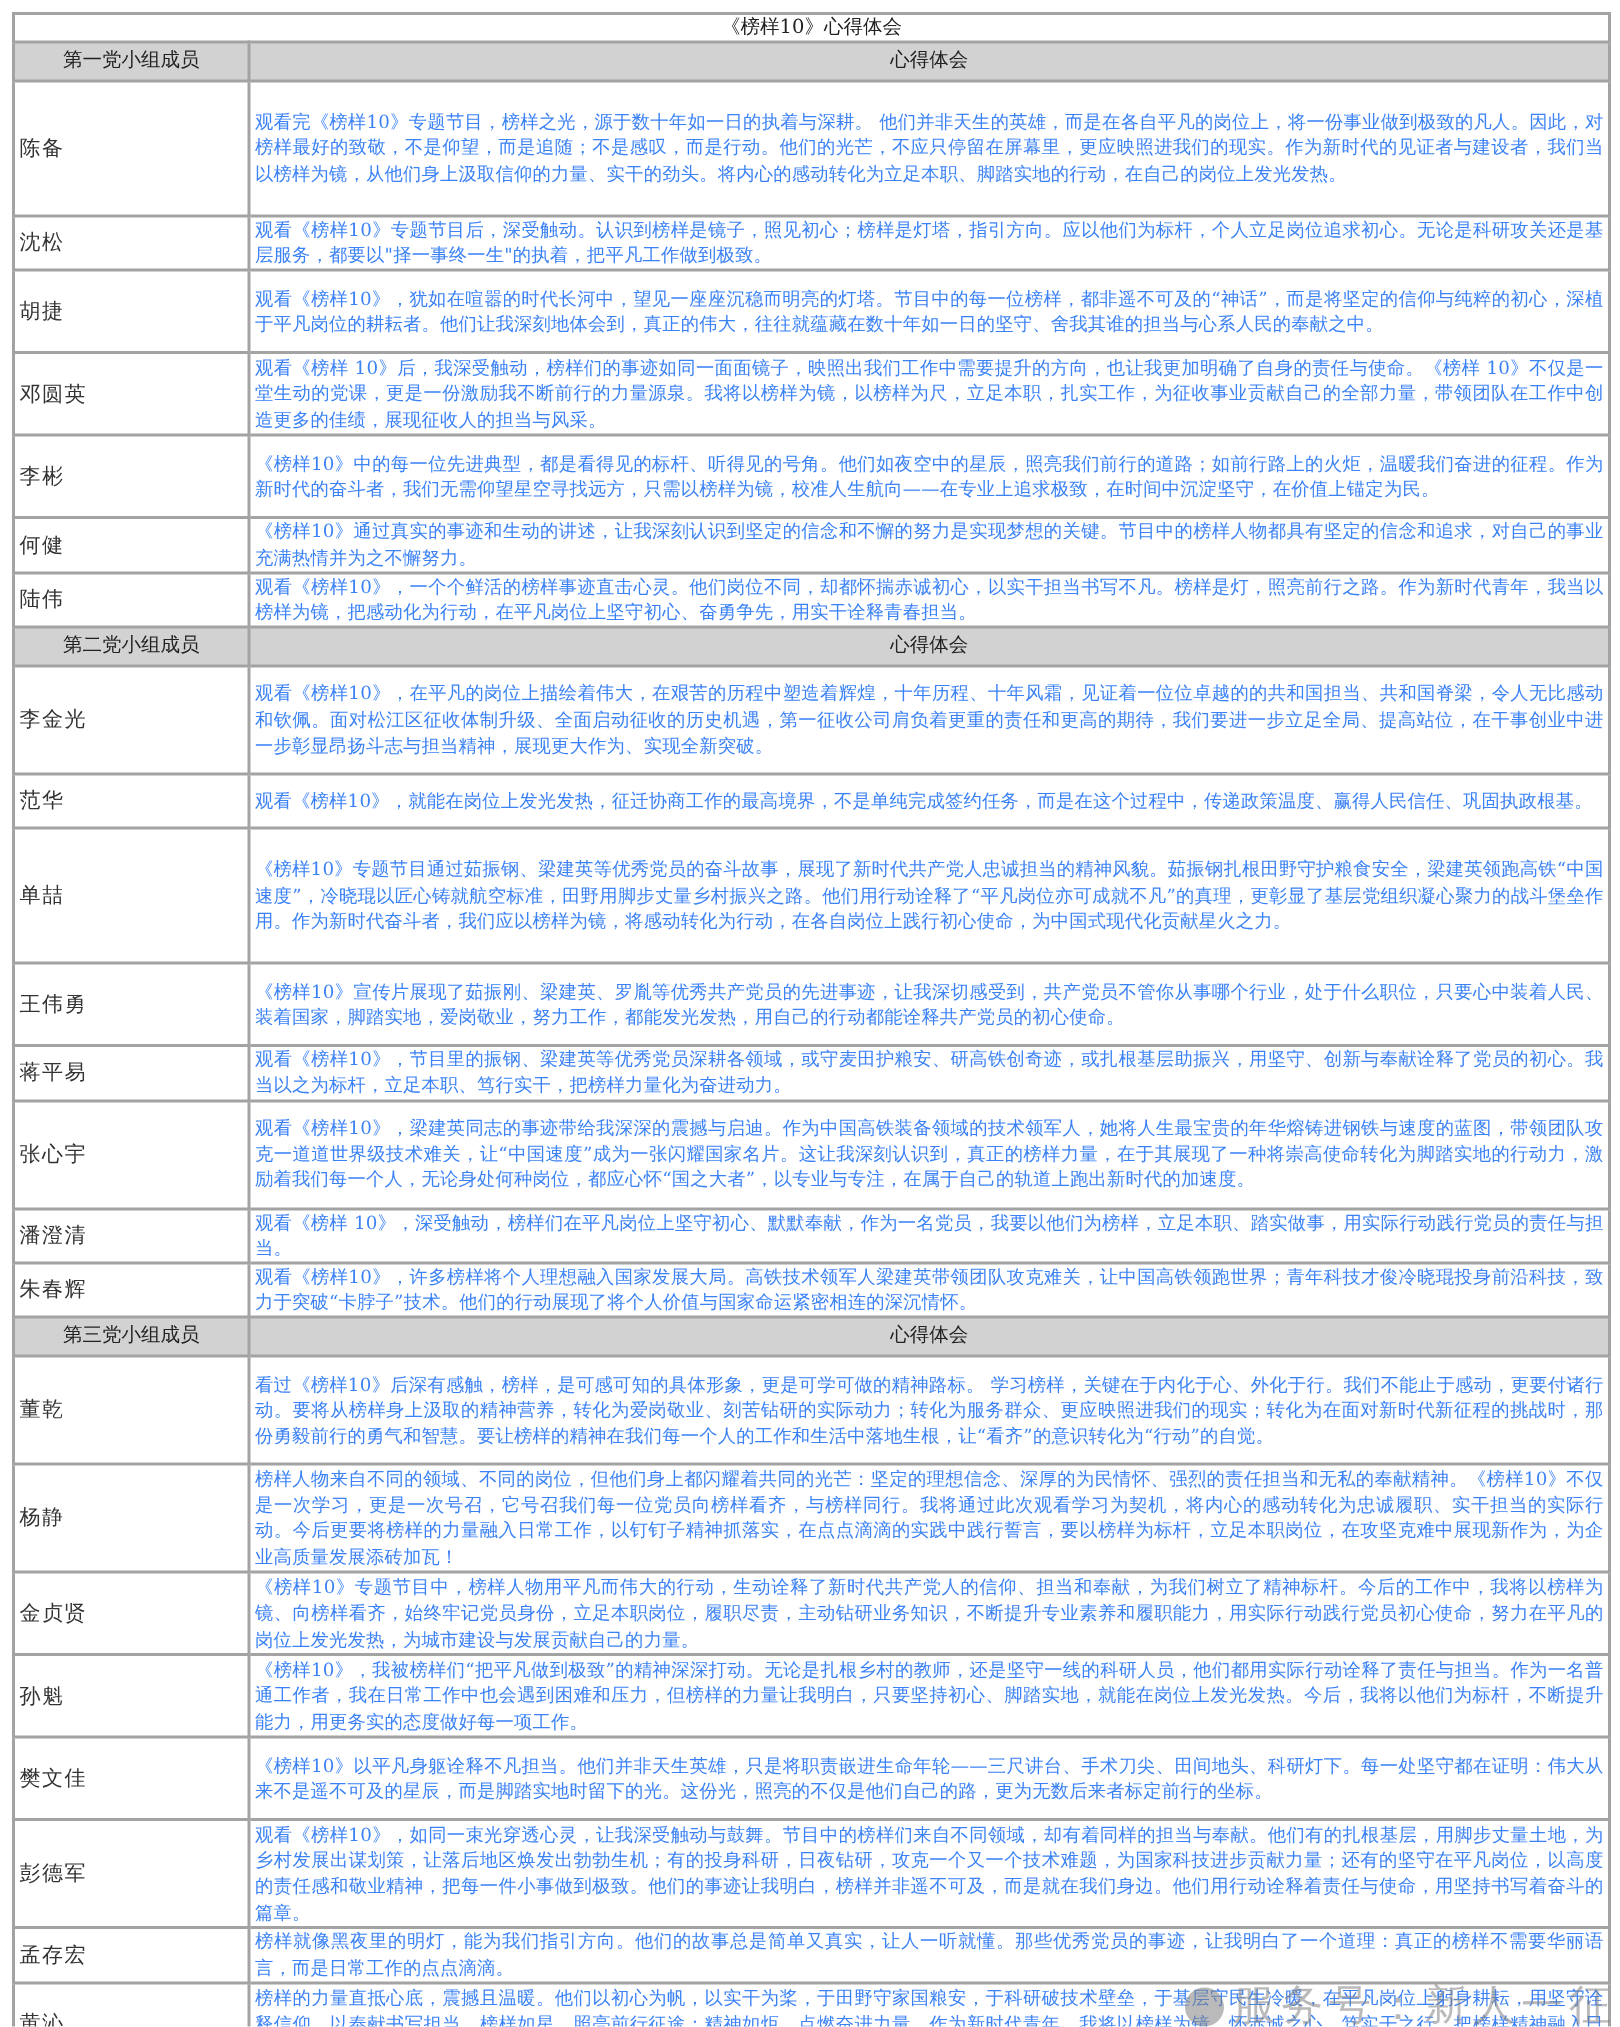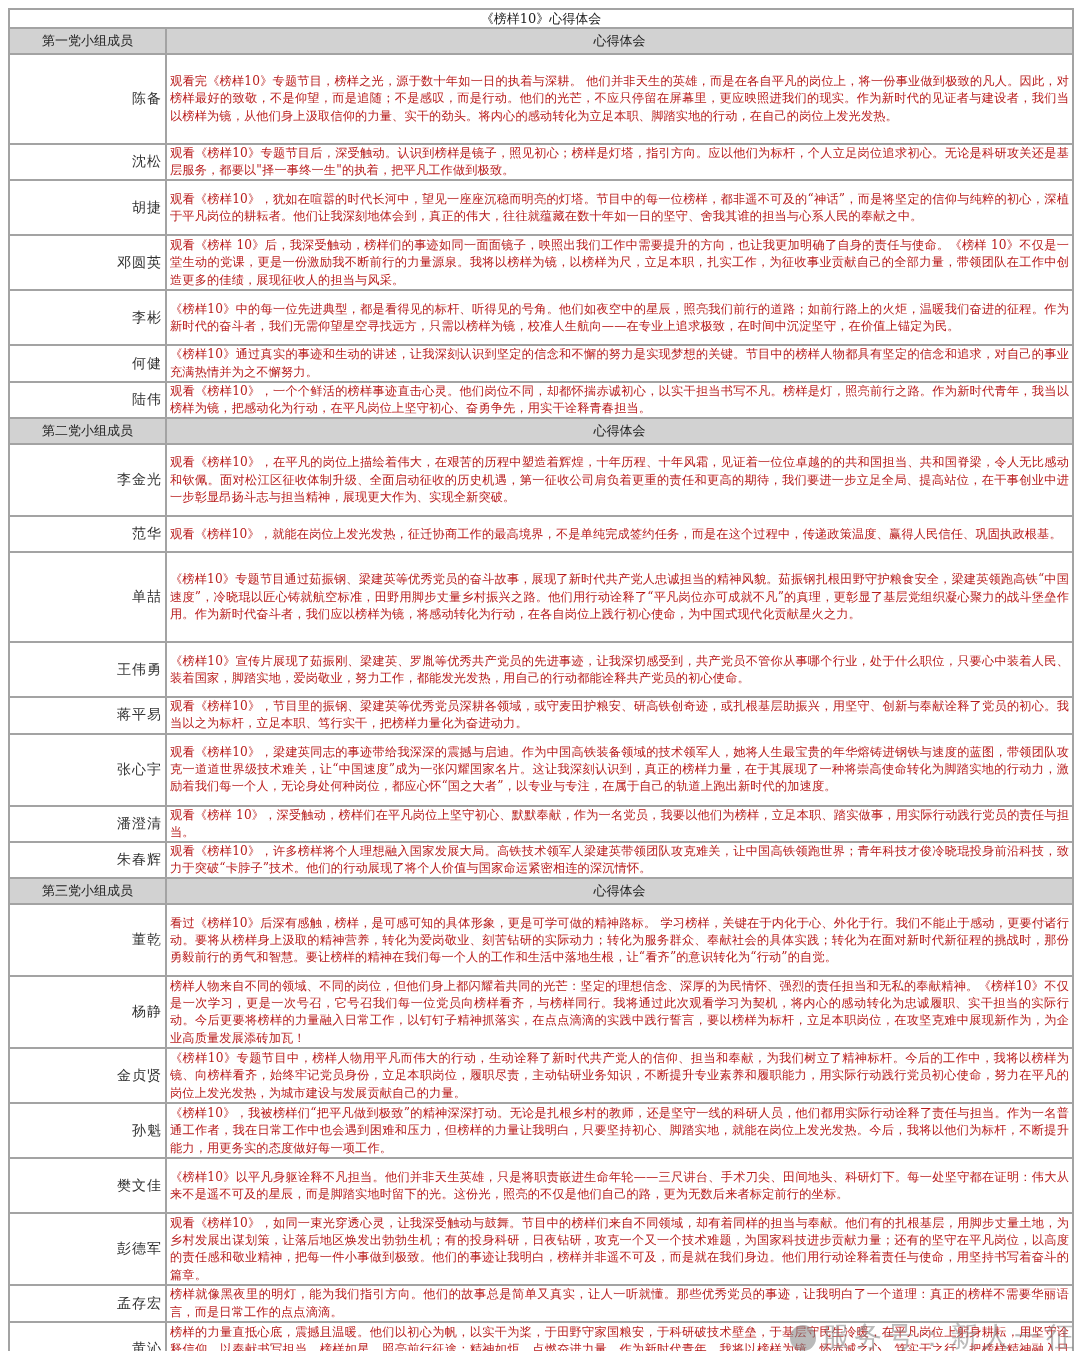--- a/index.html
+++ b/index.html
@@ -4,23 +4,23 @@
 <style>
   html, body { margin:0; padding:0; background:#ffffff; }
   body { width:1080px; height:1351px; position:relative; overflow:hidden;
          font-family:"DejaVu Serif","Liberation Serif",serif; color:#222; }
   .sheet { position:absolute; left:8px; top:8px; width:1066px; border-collapse:collapse;
            table-layout:fixed; border:2px solid #333; }
   .sheet td { border:2px solid #a3a3a3; padding:0 3px; vertical-align:middle; }
   .title-row td { height:17px; text-align:center; font-size:13px; line-height:17px; padding:0; }
   .group-row td { background:#d2d2d2; height:16px; font-size:13px; line-height:16px;
                   text-align:center; padding:4px; border-top:2px solid #333; }
-  .name-cell { text-align:right; font-size:14px; letter-spacing:1px; color:#333; }
+  .name-cell { text-align:left; font-size:14px; letter-spacing:1px; color:#333; }
   .text-cell { font-size:12.2px; line-height:17.2px; text-align:justify; letter-spacing:0.15px;
-               color:#b91c1c; word-break:break-all; }
+               color:#3b82f6; word-break:break-all; }
   .col-name { width:157px; }
   .watermark { position:absolute; left:790px; top:1318px; font-size:28px; color:rgba(130,130,130,0.55);
                font-family:"DejaVu Sans","Liberation Sans",sans-serif; white-space:nowrap;
                pointer-events:none; letter-spacing:4px; }
   .wm-logo { display:inline-block; width:26px; height:26px; border-radius:50%;
              background:rgba(130,130,130,0.55); vertical-align:middle; margin-right:6px; }
 </style>
 </head>
 <body>
 
@@ -100,21 +100,21 @@
       <tr style="height: 36px;">
         <td class="name-cell">朱春辉</td>
         <td class="text-cell">观看《榜样10》，许多榜样将个人理想融入国家发展大局。高铁技术领军人梁建英带领团队攻克难关，让中国高铁领跑世界；青年科技才俊冷晓琨投身前沿科技，致力于突破“卡脖子”技术。他们的行动展现了将个人价值与国家命运紧密相连的深沉情怀。</td>
       </tr>
       <tr class="group-row">
         <td>第三党小组成员</td>
         <td>心得体会</td>
       </tr>
       <tr style="height: 72px;">
         <td class="name-cell">董乾</td>
-        <td class="text-cell">看过《榜样10》后深有感触，榜样，是可感可知的具体形象，更是可学可做的精神路标。 学习榜样，关键在于内化于心、外化于行。我们不能止于感动，更要付诸行动。要将从榜样身上汲取的精神营养，转化为爱岗敬业、刻苦钻研的实际动力；转化为服务群众、奉献社会的具体实践；转化为在面对新时代新征程的挑战时，那份勇毅前行的勇气和智慧。要让榜样的精神在我们每一个人的工作和生活中落地生根，让“看齐”的意识转化为“行动”的自觉。</td>
+        <td class="text-cell">看过《榜样10》后深有感触，榜样，是可感可知的具体形象，更是可学可做的精神路标。 学习榜样，关键在于内化于心、外化于行。我们不能止于感动，更要付诸行动。要将从榜样身上汲取的精神营养，转化为爱岗敬业、刻苦钻研的实际动力；转化为服务群众、更应映照进我们的现实；转化为在面对新时代新征程的挑战时，那份勇毅前行的勇气和智慧。要让榜样的精神在我们每一个人的工作和生活中落地生根，让“看齐”的意识转化为“行动”的自觉。</td>
       </tr>
       <tr style="height: 72px;">
         <td class="name-cell">杨静</td>
         <td class="text-cell">榜样人物来自不同的领域、不同的岗位，但他们身上都闪耀着共同的光芒：坚定的理想信念、深厚的为民情怀、强烈的责任担当和无私的奉献精神。《榜样10》不仅是一次学习，更是一次号召，它号召我们每一位党员向榜样看齐，与榜样同行。我将通过此次观看学习为契机，将内心的感动转化为忠诚履职、实干担当的实际行动。今后更要将榜样的力量融入日常工作，以钉钉子精神抓落实，在点点滴滴的实践中践行誓言，要以榜样为标杆，立足本职岗位，在攻坚克难中展现新作为，为企业高质量发展添砖加瓦！</td>
       </tr>
       <tr style="height: 55px;">
         <td class="name-cell">金贞贤</td>
         <td class="text-cell">《榜样10》专题节目中，榜样人物用平凡而伟大的行动，生动诠释了新时代共产党人的信仰、担当和奉献，为我们树立了精神标杆。今后的工作中，我将以榜样为镜、向榜样看齐，始终牢记党员身份，立足本职岗位，履职尽责，主动钻研业务知识，不断提升专业素养和履职能力，用实际行动践行党员初心使命，努力在平凡的岗位上发光发热，为城市建设与发展贡献自己的力量。</td>
       </tr>
       <tr style="height: 55px;">

